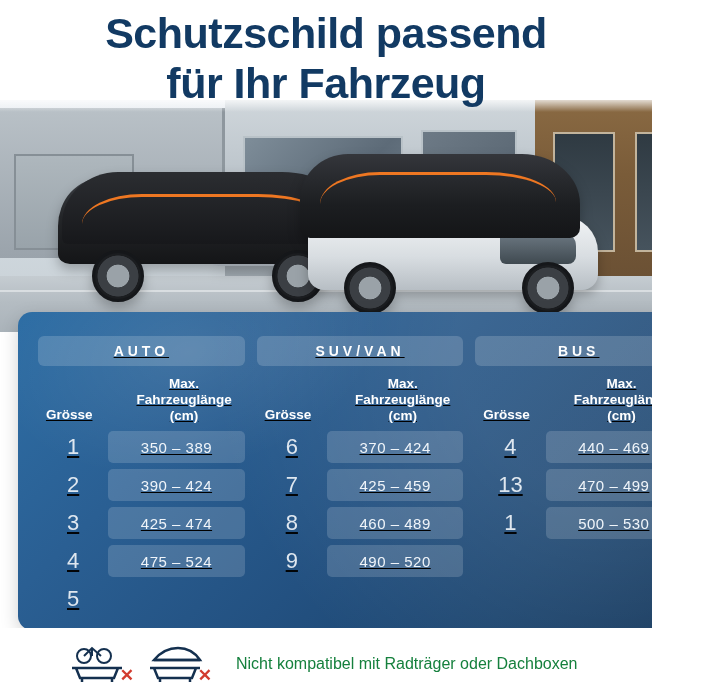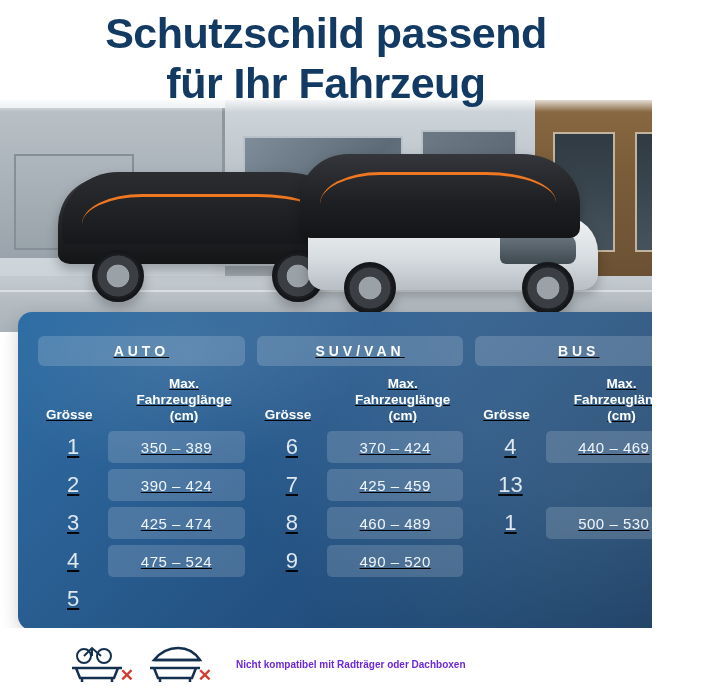--- a/index.html
+++ b/index.html
@@ -275,23 +275,23 @@
   }
   .ico { position: relative; width: 64px; height: 40px; }
   .ico svg { display: block; }
   .xmark {
     position: absolute; right: -2px; bottom: 0px;
     color: #d23b2e; font-size: 17px; font-weight: 700;
     line-height: 1;
   }
   .foot-text {
     margin-left: 26px;
-    color: #6d28d9;
-    font-size: 10px;
-    font-weight: 700;
+    color: #15803d;
+    font-size: 16px;
+    font-weight: 400;
   }
 </style>
 </head>
 <body>
 
 <div class="page">
 
   <div class="headline">
     <span class="line">Schutzschild passend</span>
     <span class="line">für Ihr Fahrzeug</span>
@@ -409,20 +409,21 @@
             <div>Fahrzeuglänge (cm)</div>
           </div>
         </div>
         <div class="rows">
           <div class="row">
             <div class="cell-size">4</div>
             <div class="cell-len">440 – 469</div>
           </div>
           <div class="row">
             <div class="cell-size">13</div>
+            <div class="cell-len">470 – 499</div>
           </div>
           <div class="row">
             <div class="cell-size">1</div>
             <div class="cell-len">500 – 530</div>
           </div>
         </div>
       </div>
 
     </div>
   </div>

